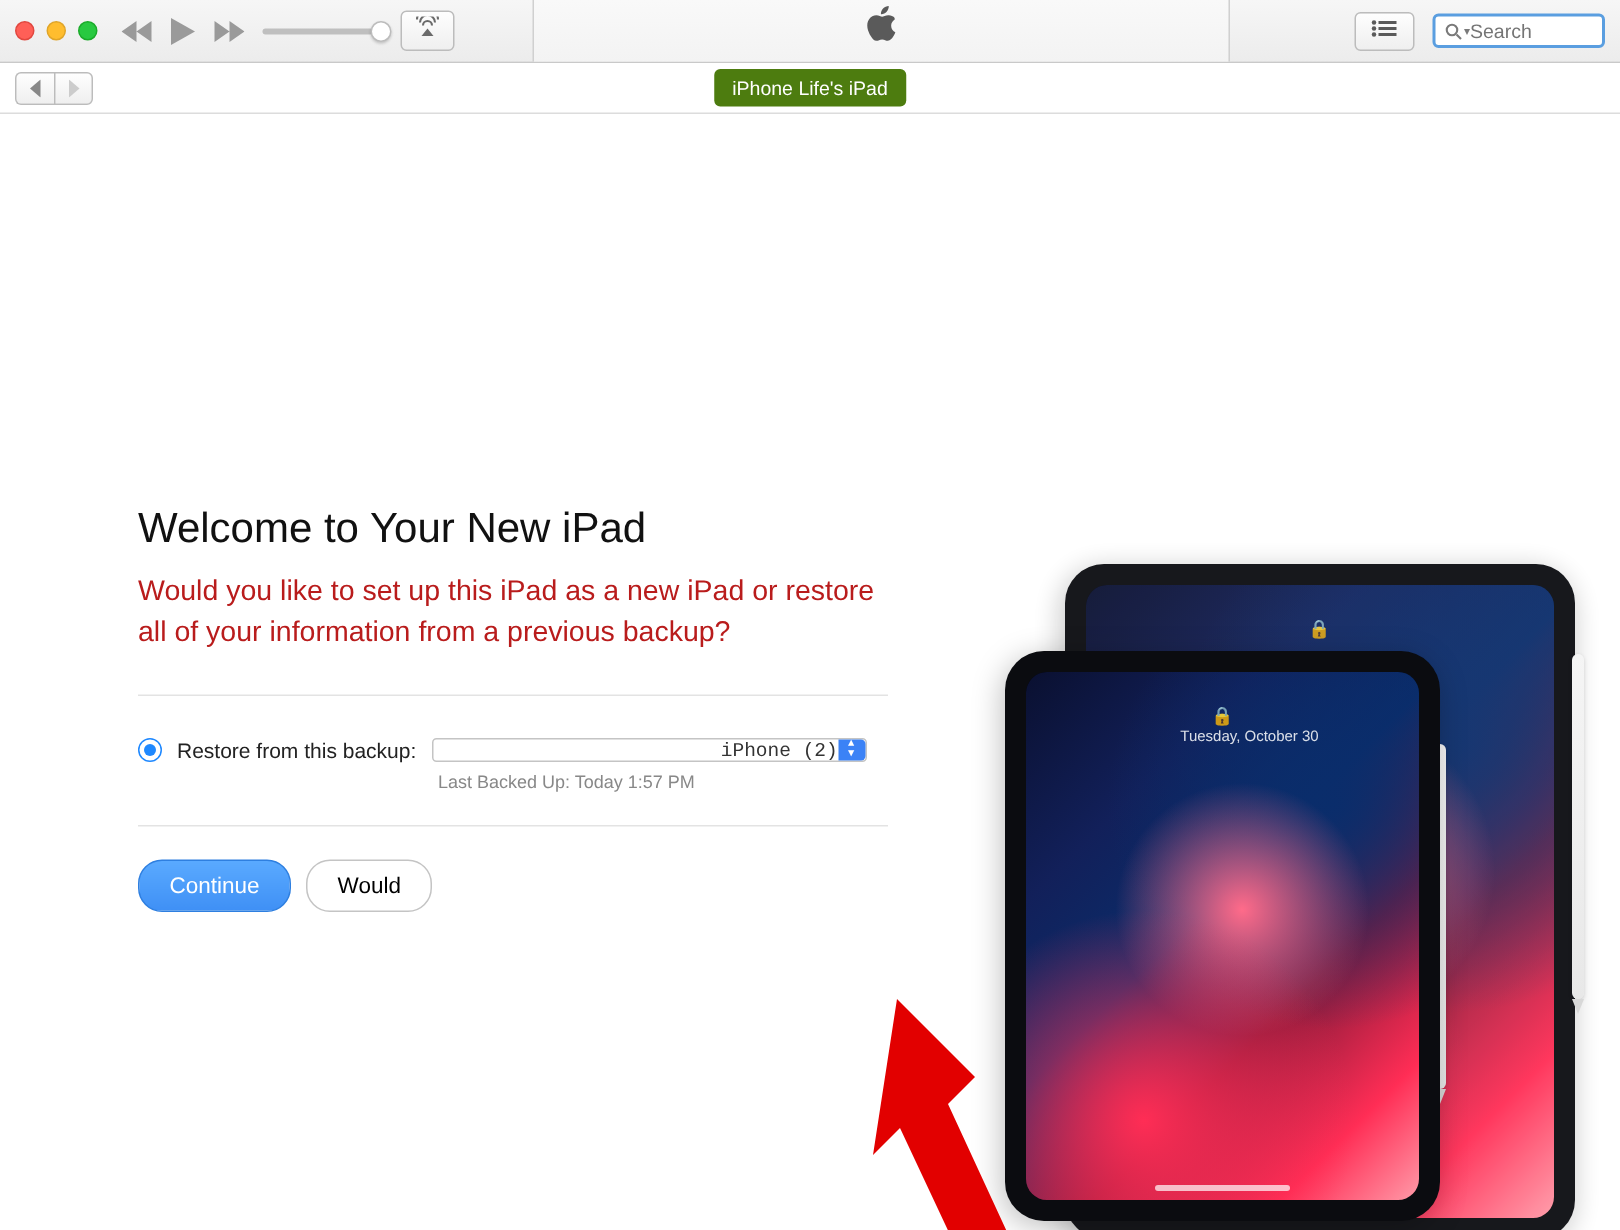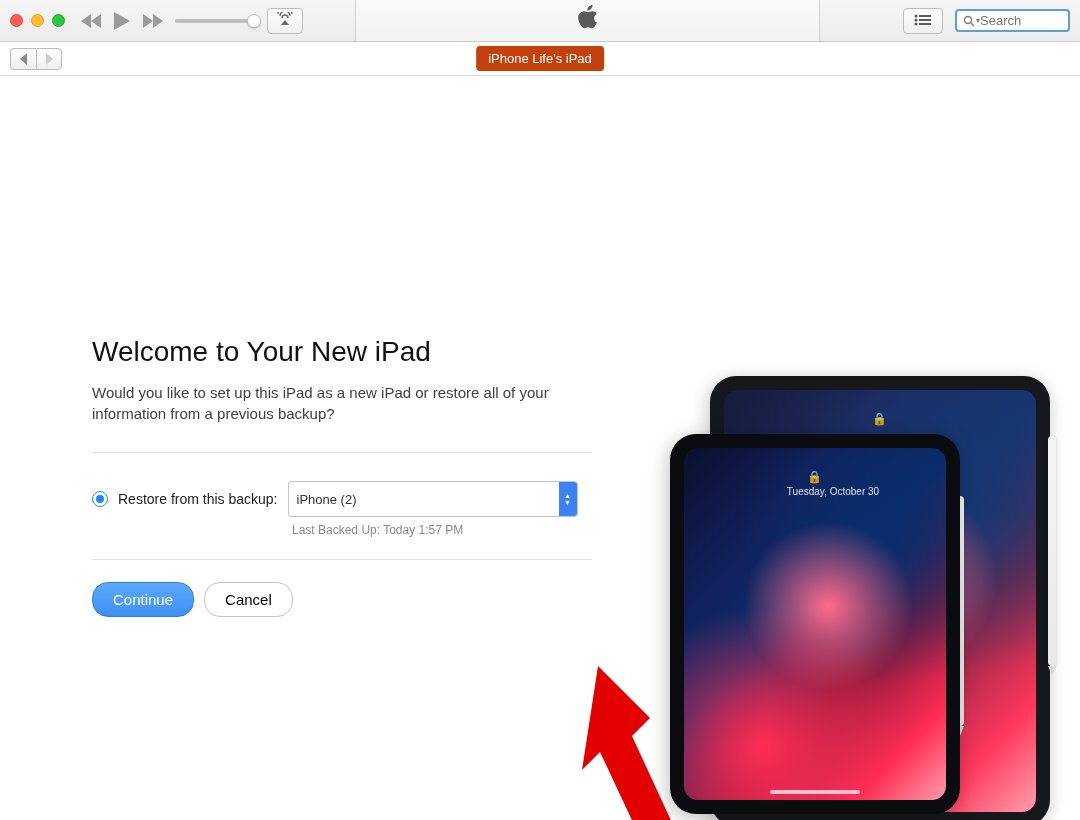--- a/index.html
+++ b/index.html
@@ -43,37 +43,37 @@
   .search-box { display:flex; align-items:center; border:2px solid #5a9ee0; border-radius:4px; padding:2px 6px; background:#fff; width:115px; }
   .search-box input { border:none; outline:none; font-size:13px; width:78px; color:#4c1d95; }
   .search-prefix { color:#7a7a7a; display:flex; align-items:center; gap:1px; font-size:11px;}
 
   
   .subbar { height:34px; border-bottom:1px solid #dcdcdc; display:flex; align-items:center; padding:0 10px; position:relative;}
   .nav-seg { display:flex; }
   .nav-seg .seg { width:26px; height:22px; border:1px solid #bcbcbc; display:flex; align-items:center; justify-content:center; background:linear-gradient(#fefefe,#efefef); color:#888;}
   .nav-seg .seg.left{ border-radius:4px 0 0 4px; border-right:none;}
   .nav-seg .seg.right{ border-radius:0 4px 4px 0;}
-  .device-pill { position:absolute; left:50%; transform:translateX(-50%); background:#c2410c; color:#fff; font-size:13px; padding:5px 12px; border-radius:4px; }
+  .device-pill { position:absolute; left:50%; transform:translateX(-50%); background:#4d7c0f; color:#fff; font-size:13px; padding:5px 12px; border-radius:4px; }
 
   
   .main { position:relative; padding: 260px 0 0 92px; }
   .content-col { width: 500px; }
   h1.title { font-size:28px; font-weight:400; color:#111; margin-bottom:14px; }
-  p.subtitle { font-size:15px; color:#404040; line-height:1.4; max-width:500px; }
+  p.subtitle { font-size:19px; color:#b91c1c; line-height:1.4; max-width:500px; }
   .divider { height:1px; background:#e3e3e3; margin:28px 0 28px 0; width:500px;}
   .divider.bottom { margin:22px 0 22px 0;}
 
   .option-row { display:flex; align-items:center; font-size:14px; color:#222; margin-bottom:24px; gap:8px; }
   .radio { width:16px; height:16px; border-radius:50%; border:1.5px solid #9a9a9a; background:#fff; display:inline-flex; align-items:center; justify-content:center; flex:0 0 auto;}
   .radio.checked { border-color:#1e88ff; }
   .radio.checked::after{ content:""; width:8px; height:8px; border-radius:50%; background:#1e88ff; }
 
   .restore-row { display:flex; align-items:center; gap:10px; }
-  .select-box { display:flex; align-items:center; justify-content:space-between; width:290px; height:36px; border:1px solid #c4c4c4; border-radius:3px; font-size:13px; padding:0 0 0 8px; color:#333; }
+  .select-box { display:flex; align-items:center; justify-content:flex-end; width:290px; height:16px; border:1px solid #c4c4c4; border-radius:3px; font-size:13px; padding:0 0 0 8px; color:#333;font-family:Liberation Mono, monospace; }
   .select-arrows { width:18px; height:100%; background:#3b82f6; border-radius:0 3px 3px 0; display:flex; flex-direction:column; align-items:center; justify-content:center; gap:0;}
   .select-arrows span{ color:#fff; font-size:7px; line-height:7px; }
 
   .last-backed { font-size:12px; color:#888; margin-left:200px; margin-top:6px; margin-bottom:4px;}
 
   .button-row { display:flex; gap:10px; margin-top:8px;}
   .btn { font-size:15px; padding:8px 20px; border-radius:16px; border:1px solid #c4c4c4; background:#fff; }
   .btn.primary { background:linear-gradient(#5aaaff,#3f90f5); border:1px solid #2e7fe0; color:#fff; }
 
   
@@ -211,21 +211,21 @@
           </span>
       </div>
     </div>
 
     <div class="last-backed">Last Backed Up: Today 1:57 PM</div>
 
     <div class="divider bottom"></div>
 
     <div class="button-row">
       <button class="btn primary">Continue</button>
-      <button class="btn">Cancel</button>
+      <button class="btn">Would</button>
     </div>
   </div>
 
   <div class="ipads">
     <div class="ipad big">
       <div class="screen">
           <div class="wallpaper"></div>
         <div class="lock-ui">
           <div class="lockicon">🔒</div>
         </div>

